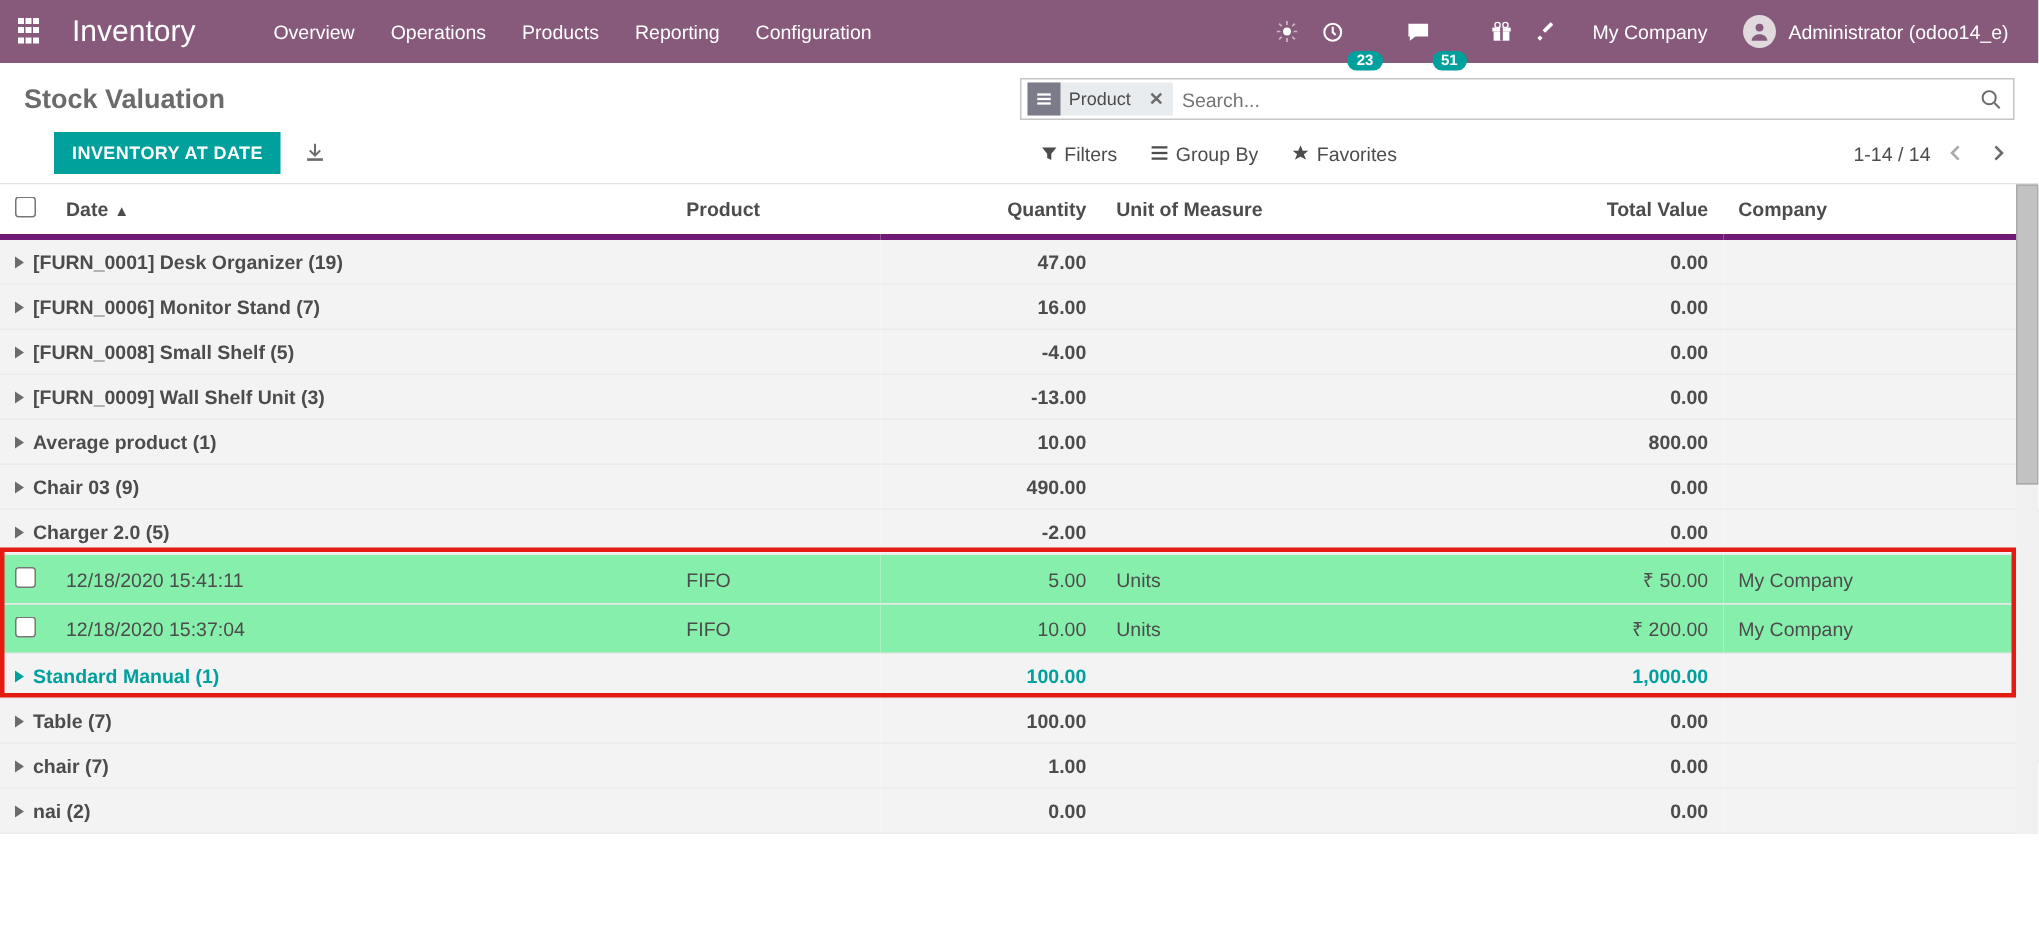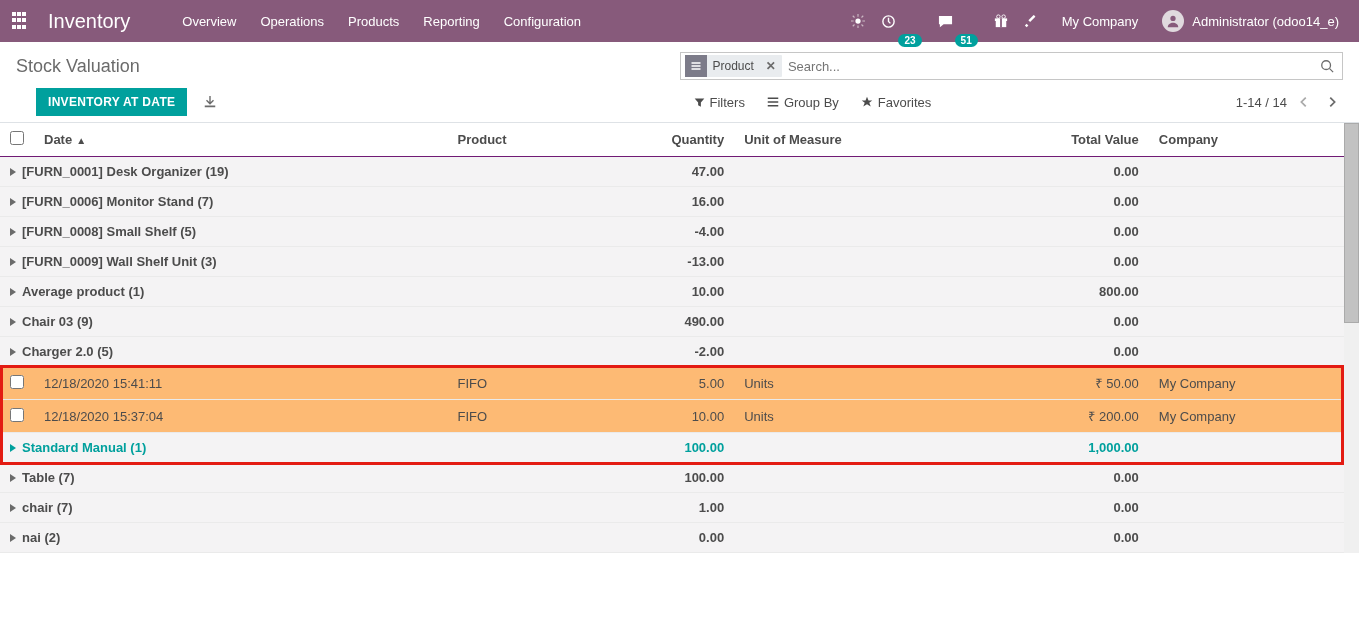--- a/index.html
+++ b/index.html
@@ -15,21 +15,21 @@
 .topnav .right-item { display: inline-flex; align-items: center; margin: 0 8px; cursor: pointer; }
 .topnav svg { fill: #fff; }
 .topnav .badge { background: #00a09d; color: #fff; font-size: 10px; font-weight: bold; padding: 1px 6px; border-radius: 9px; margin-left: 2px; margin-top: 39px; }
 .topnav .avatar { width: 22px; height: 22px; border-radius: 50%; background: #e0d9de; display: inline-flex; align-items: center; justify-content: center; margin-right: 8px; }
 .topnav .avatar svg { fill: #875a7b; }
 
 
 .controlpanel { padding: 10px 16px 6px; border-bottom: 1px solid #dee2e6; }
 .cp-row { display: flex; align-items: center; }
 .cp-row + .cp-row { margin-top: 8px; margin-left: 20px; }
-.page-title { font-size: 18px; color: #6b6b6b; font-weight: 400; }
+.page-title { font-size: 18px; color: #6b6b6b; font-weight: 700; }
 .cp-left { flex: 1; display: flex; align-items: center; gap: 12px; }
 .cp-right { flex: 1; display: flex; align-items: center; justify-content: flex-start; }
 
 .btn-primary { background: #00a09d; color: #fff; border: none; padding: 7px 12px; font-weight: 600; font-size: 12px; letter-spacing: .3px; cursor: pointer; text-transform: uppercase; }
 .btn-icon { color: #6b6b6b; cursor: pointer; padding: 4px; }
 
 .searchbox { flex: 1; display: flex; align-items: center; border: 1px solid #c6c6c6; height: 28px; padding: 0 4px; background: #fff; }
 .search-facet { background: #e9ecef; display: inline-flex; align-items: center; font-size: 12px; border-radius: 1px; }
 .search-facet .facet-icon { background: #7c7b89; color: #fff; width: 22px; height: 22px; display: inline-flex; align-items: center; justify-content: center; }
 .search-facet .facet-label { padding: 0 6px; color: #4c4c4c; }
@@ -41,33 +41,33 @@
 .tool { display: inline-flex; align-items: center; gap: 5px; color: #4c4c4c; cursor: pointer; font-size: 13px; }
 .pager-area { margin-left: auto; display: flex; align-items: center; gap: 6px; color: #4c4c4c; }
 .pager-btn { color: #6b6b6b; cursor: pointer; padding: 4px 6px; }
 
 
 .tablewrap { position: relative; }
 .scrollbar-track { position: absolute; right: 0; top: 0; bottom: 0; width: 15px; background: #f0f0f0; }
 .scrollbar-thumb { position: absolute; width: 15px; right: 0; top: 0; height: 200px; background: #c2c2c2; border: 1px solid #aaa; }
 
 table { width: calc(100% - 15px); border-collapse: collapse; }
-thead th { text-align: left; padding: 8px 10px; border-bottom: 1px solid #701a75; background: #fff; font-size: 13px; font-weight: 600; color: #4c4c4c; }
+thead th { text-align: left; padding: 8px 10px; border-bottom: 4px solid #701a75; background: #fff; font-size: 13px; font-weight: 600; color: #4c4c4c; }
 thead th.ck { width: 28px; }
 th.num, td.num { text-align: right; }
 tbody td { padding: 7px 10px; border-bottom: 1px solid #eaeaea; font-size: 13px; }
 tbody tr.group { background: #f4f3f4; font-weight: 600; color: #4c4c4c; }
 tbody tr.group .caret { display: inline-block; width: 0; height: 0; margin-right: 6px; }
 tbody tr.group .caret.right { border-top: 4px solid transparent; border-bottom: 4px solid transparent; border-left: 6px solid #6b6b6b; }
 tbody tr.group .caret.down { border-left: 4px solid transparent; border-right: 4px solid transparent; border-top: 6px solid #00a09d; }
 tbody tr.group.expanded td:first-child { color: #00a09d; }
 tbody tr.group.expanded td.num { color: #00a09d; }
 tbody tr.group.teal td { color: #00a09d; }
 tbody tr.group.teal .caret.right { border-left-color: #00a09d; }
-tbody tr.detail td { background: #fdba74; }
+tbody tr.detail td { background: #86efac; }
 tbody tr.detail td.ckcell { width: 28px; }
 input[type="checkbox"] { width: 14px; height: 14px; }
 .sort-ind { margin-left: 4px; font-size: 10px; }
 .plus-ic { color: #00a09d; margin-left: 8px; font-weight: bold; cursor: pointer; }
 .highlight-box { position: absolute; border: 3px solid #e31b12; pointer-events: none; left: 0; right: 15px; }
 svg { display: block; }
 </style>
 </head>
 <body>
 

